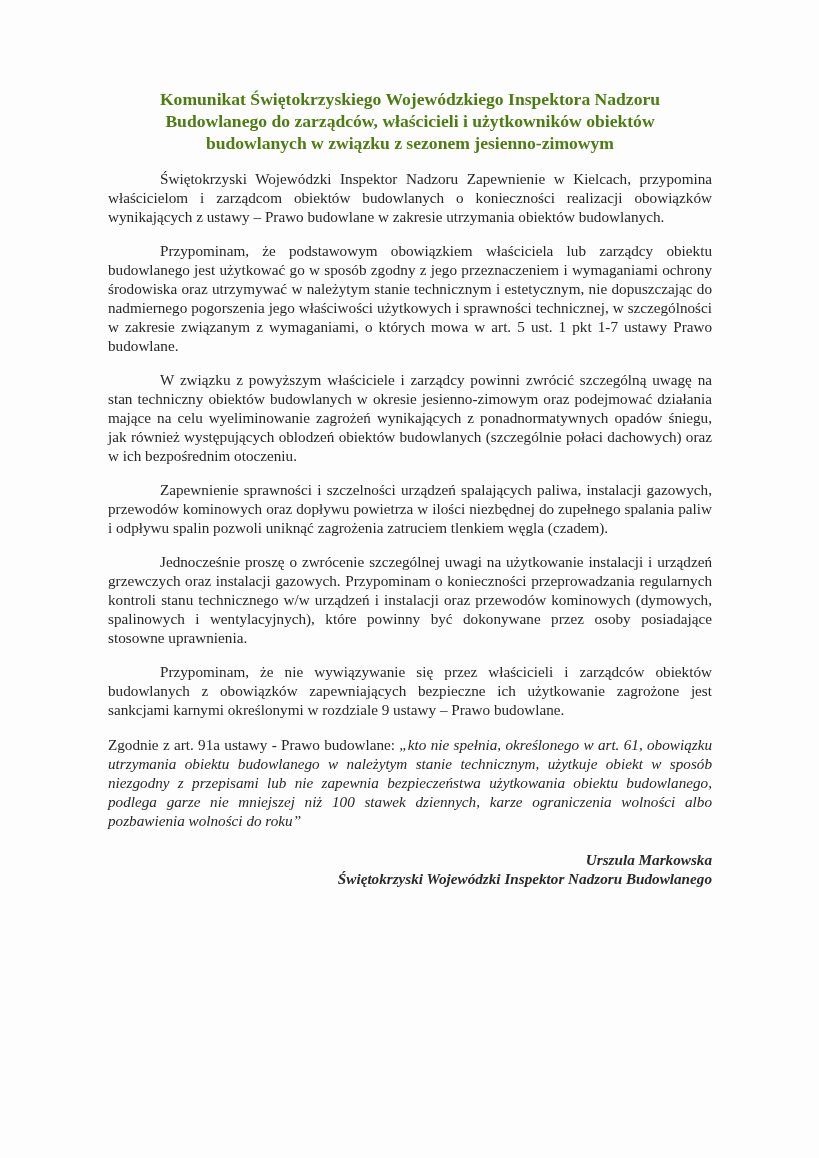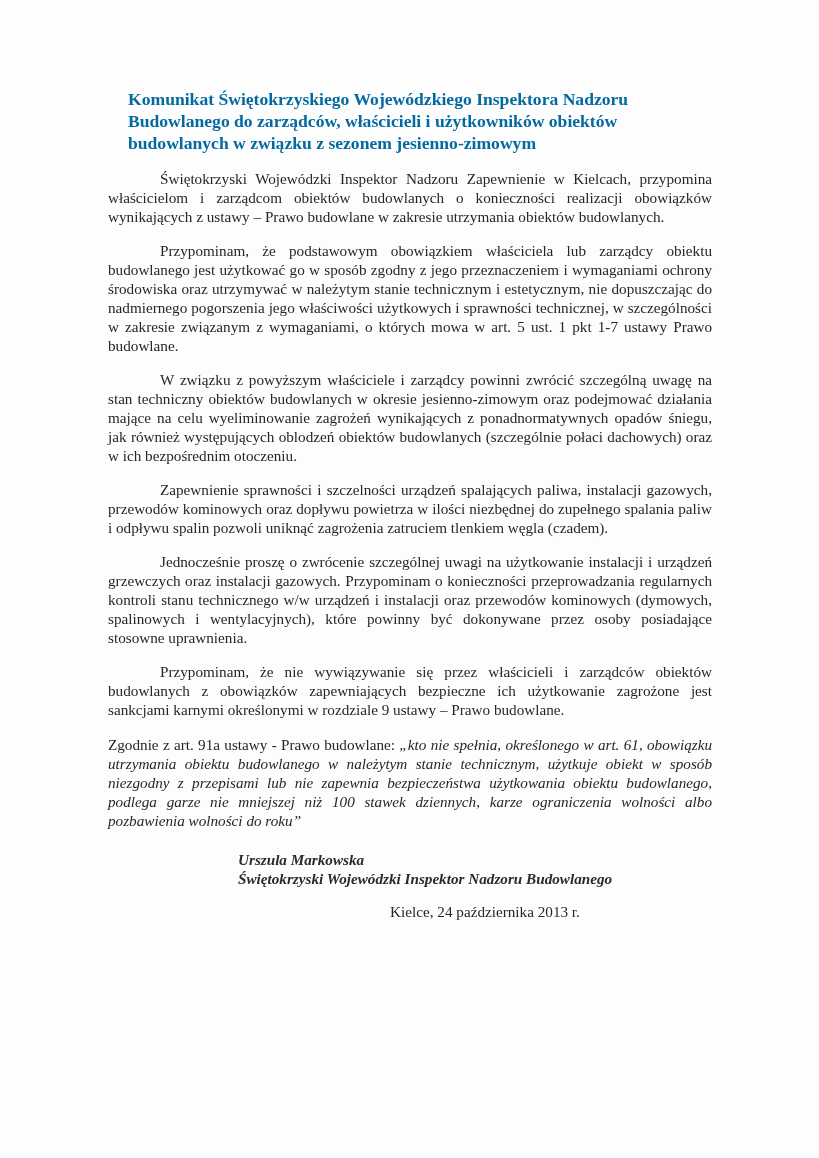--- a/index.html
+++ b/index.html
@@ -19,39 +19,39 @@
       left: 108px;
       top: 88px;
       width: 604px;
       font-family: "Liberation Serif", "DejaVu Serif", serif;
       color: #262626;
       font-size: 15.2px;
       line-height: 19px;
     }
     .title {
       font-weight: bold;
-      text-align: left;
+      text-align: center;
       font-size: 17.6px;
       line-height: 22px;
-      color: #0369a1;
+      color: #4d7c0f;
       margin: 0 0 15px 0;
       padding: 0 20px;
     }
     .title span { display: block; }
     .para {
       margin: 0 0 15px 0;
       text-align: justify;
       text-indent: 52px;
     }
     .para.noindent { text-indent: 0; margin-bottom: 0; }
     .para.tight { margin-bottom: 16px; }
     .quote { font-style: italic; }
     .sig {
       margin-top: 20px;
-      text-align: left;
+      text-align: right;
       font-style: italic;
       font-weight: bold;
       padding-left: 130px;
       color: #2a2a2a;
     }
     .sig span { display: block; }
     .date {
       margin-top: 14px;
       text-align: center;
       padding-left: 150px;
@@ -76,14 +76,13 @@
 
   <p class="para noindent">
     <span>Zgodnie z art. 91a  ustawy - Prawo budowlane: </span><span class="quote">„kto nie spełnia, określonego w art. 61, obowiązku utrzymania obiektu budowlanego w należytym stanie technicznym, użytkuje obiekt w sposób niezgodny z przepisami lub nie zapewnia bezpieczeństwa użytkowania obiektu budowlanego, podlega garze nie mniejszej niż 100 stawek dziennych, karze ograniczenia wolności albo pozbawienia wolności do roku”</span>
   </p>
 
   <div class="sig">
     <span>Urszula Markowska</span>
     <span>Świętokrzyski Wojewódzki Inspektor Nadzoru Budowlanego</span>
   </div>
 
-  <div class="date">Kielce, 24 października 2013 r.</div>
 </div>
 
 </body></html>

